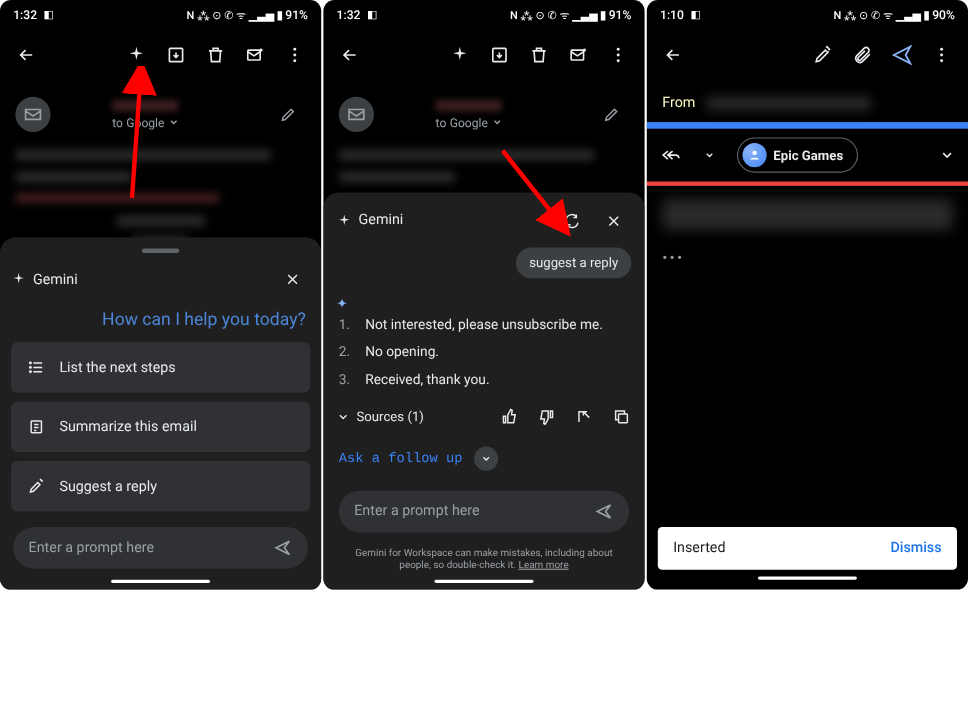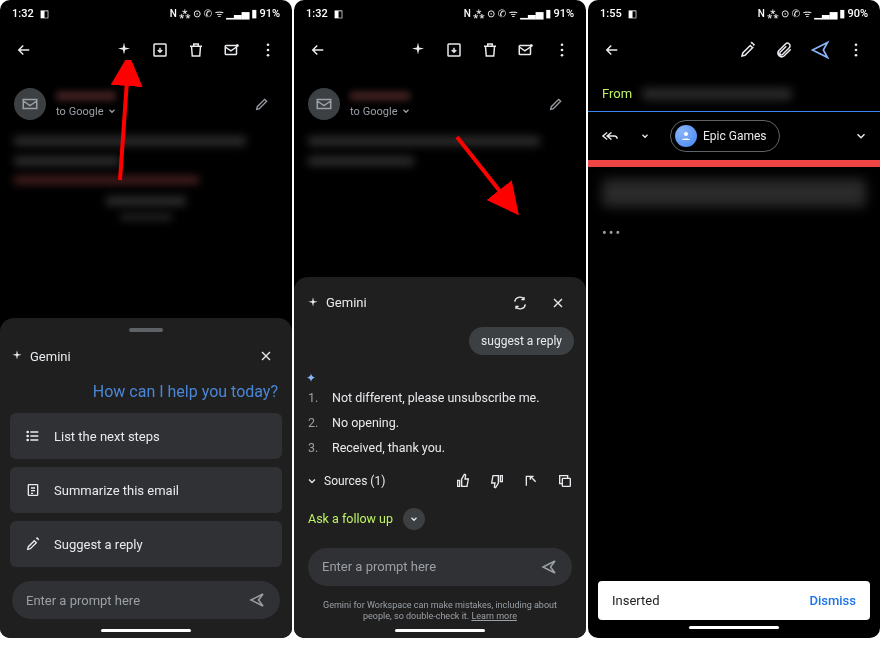--- a/index.html
+++ b/index.html
@@ -6,21 +6,21 @@
   body {
     background: #fff;
     font-family: -apple-system, BlinkMacSystemFont, "Segoe UI", Roboto, sans-serif;
     width: 880px;
     height: 650px;
     display: flex;
     gap: 2px;
   }
   .phone {
     width: 292px;
-    height: 638px;
+    height: 536px;
     background: #000;
     color: #e8eaed;
     position: relative;
     overflow: hidden;
     border-radius: 10px;
   }
   .status-bar {
     display: flex;
     justify-content: space-between;
     align-items: center;
@@ -52,21 +52,21 @@
     align-items: center;
     padding: 12px 14px 8px;
     gap: 10px;
   }
   .avatar {
     width: 32px; height: 32px;
     border-radius: 50%;
     background: #3c4043;
     display: flex; align-items: center; justify-content: center;
   }
-  .sender-block { flex: 1; }
+  .sender-block { flex: 1; margin-left: 46px; }
   .sender-name {
     height: 10px; width: 60px;
     background: #3c1e1f;
     filter: blur(3px);
     margin-bottom: 4px;
     border-radius: 2px;
   }
   .to-line {
     font-size: 11px;
     color: #9aa0a6;
@@ -181,23 +181,24 @@
     gap:6px;
   }
   .feedback-icons {
     margin-left:auto;
     display:flex; gap:16px;
     align-items:center;
   }
   .feedback-icons .ic { width:18px; height:18px; display:flex; align-items:center; justify-content:center; }
   .followup-row {
     display:flex; align-items:center;
-    font-size:12.5px; color:#bef264;
+    font-size:12.5px; color:#3b82f6;
     margin-top:14px;
     padding: 4px 2px;
+    font-family: Liberation Mono, monospace;
   }
   .followup-row .expand {
     width:22px;height:22px;border-radius:50%;
     background:#3c4043;
     display:flex;align-items:center;justify-content:center;
     margin-left:10px;
     font-size:10px;
   }
   .footer-note {
     font-size:9px; color:#9aa0a6; text-align:center;
@@ -214,30 +215,31 @@
   .arrow2 {
     position:absolute;
     left: 155px; top: 129px;
     pointer-events:none;
     z-index:50;
   }
   
   .from-row {
     padding: 10px 14px;
     font-size: 13px;
-    color: #bef264;
+    color: #fef9c3;
     display:flex; align-items:center; gap:10px;
-    border-bottom: 1px solid #3b82f6;
+    border-bottom: 6px solid #3b82f6;
   }
   .from-blur { height:12px; width:150px; background:#2a2a2a; filter: blur(5px); border-radius:3px; }
   .to-chip-row {
     display:flex; align-items:center;
     padding: 8px 12px;
     gap:20px;
-    border-bottom: 7px solid #ef4444;
+    border-bottom: 4px solid #ef4444;
+    font-weight: bold;
   }
   .chip-recipient {
     border:1px solid #5f6368;
     border-radius: 18px;
     display:flex; align-items:center;
     padding: 4px 12px 4px 4px;
     gap:6px;
     font-size:12px;
   }
   .chip-recipient .ava {
@@ -538,21 +540,21 @@
 
     <div class="chip-wrap">
         <div class="chip-reply">suggest a reply</div>
       </div>
 
     <div class="spark-tiny">✦</div>
 
     <div class="reply-list">
       <div class="item">
           <span class="num">1.</span>
-          <span>Not different, please unsubscribe me.</span>
+          <span>Not interested, please unsubscribe me.</span>
         </div>
       <div class="item">
           <span class="num">2.</span>
           <span>No opening.</span>
         </div>
       <div class="item">
           <span class="num">3.</span>
           <span>Received, thank you.</span>
         </div>
     </div>
@@ -616,21 +618,21 @@
           <polygon points="0 0, 8 4, 0 8" fill="#ff0000"></polygon>
         </marker>
       </defs>
     <line x1="8" y1="8" x2="65" y2="80" stroke="#ff0000" stroke-width="4" marker-end="url(#ah2)"></line>
   </svg>
 </div>
 
 <div class="phone">
   <div class="status-bar">
     <div class="status-left">
-      <span>1:55</span>
+      <span>1:10</span>
       <span style="font-size:10px;margin-left:4px;">◧</span>
     </div>
     <div class="status-right">
       <span class="icons">N ⁂ ⊙ ✆ ᯤ ▁▃▅</span>
       <span>▮</span>
       <span>90%</span>
     </div>
   </div>
 
   <div class="topbar">

